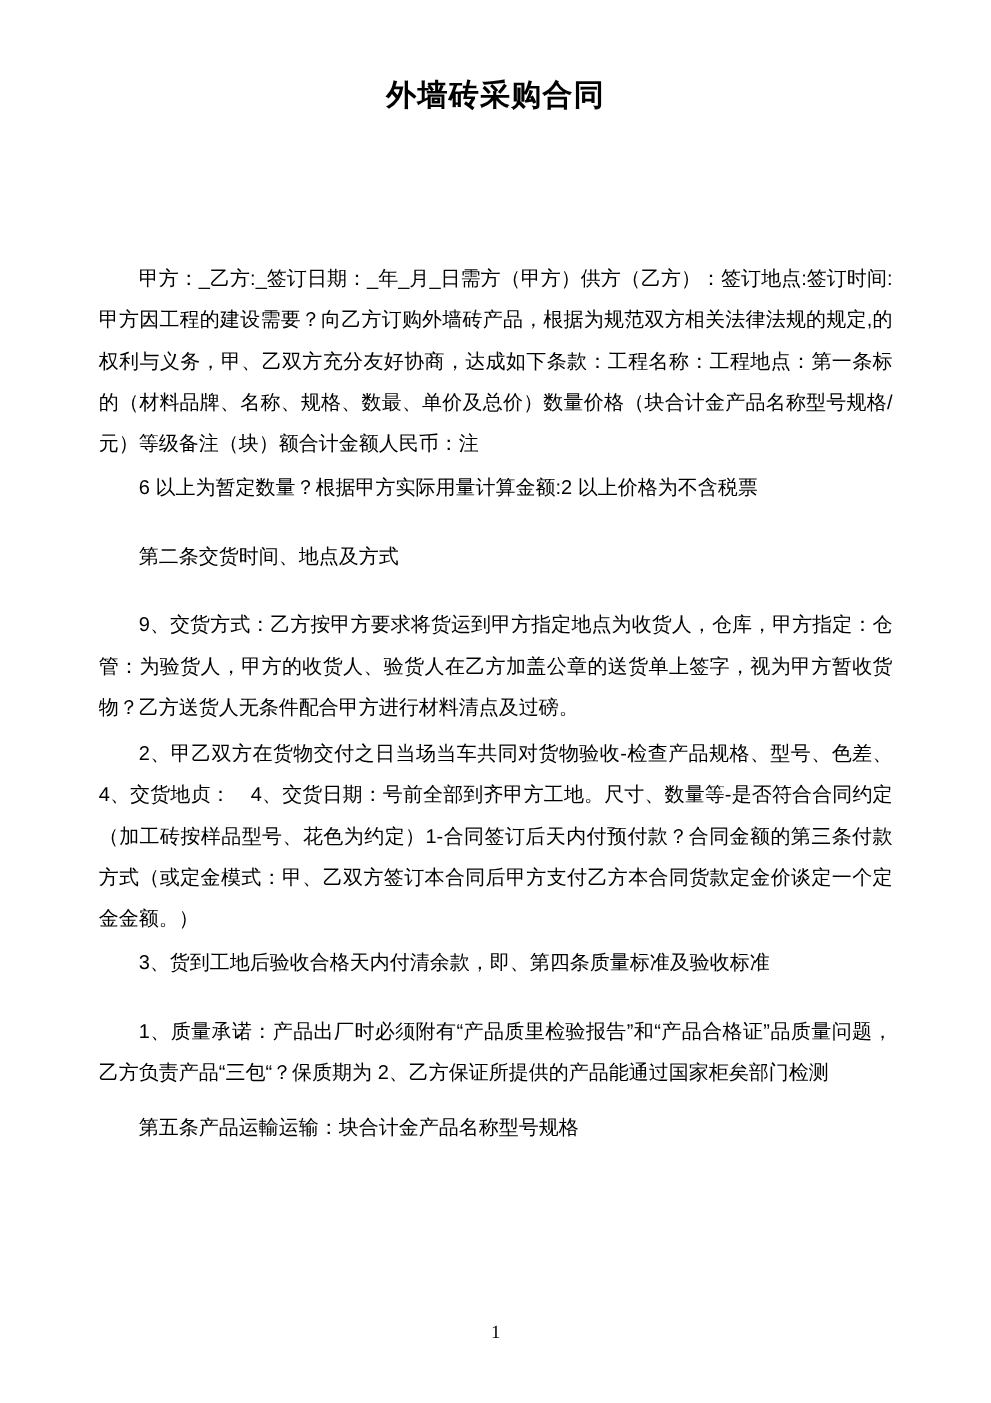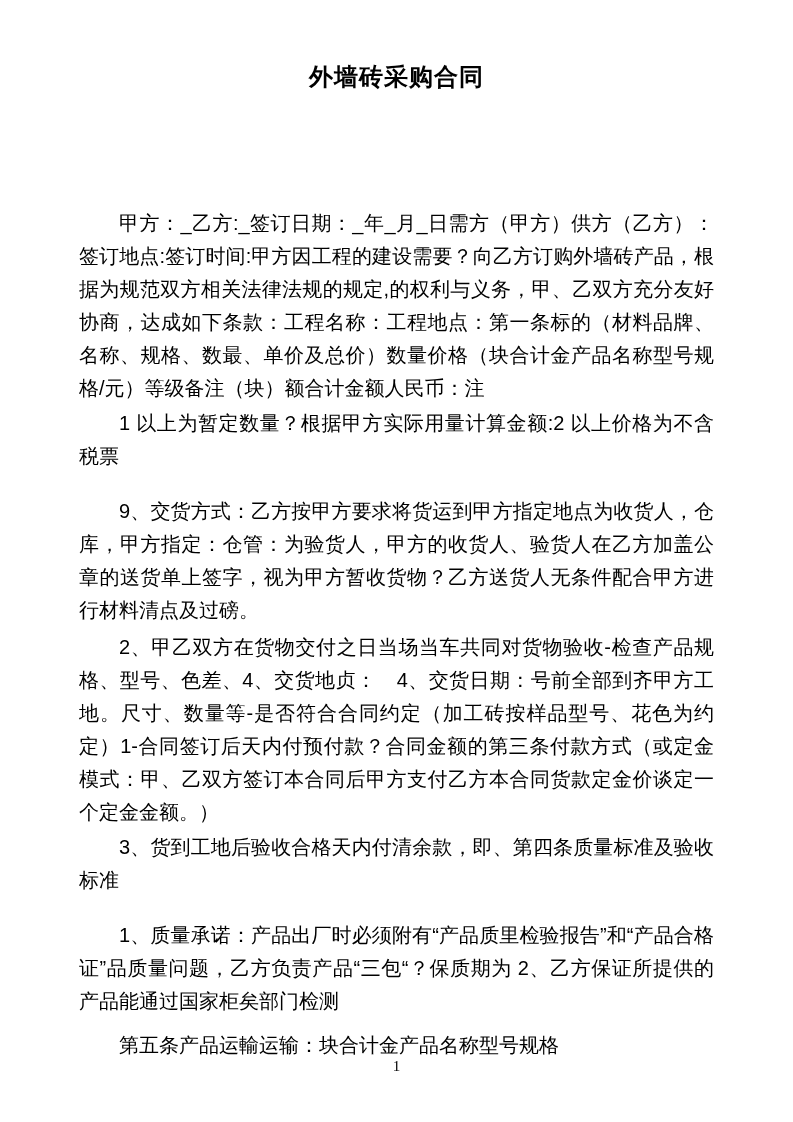--- a/index.html
+++ b/index.html
@@ -24,21 +24,21 @@
     margin: 0;
     padding-top: 63px;
     text-align: center;
     font-size: 24px;
     line-height: 28px;
     font-weight: bold;
     letter-spacing: 1px;
   }
   .para {
     margin: 0;
-    font-size: 20px;
+    font-size: 16px;
     line-height: 33px;
     text-align: justify;
     text-indent: 2em;
     word-break: break-all;
   }
   .mt-p1 { margin-top: 116px; }
   .mt-p2 { margin-top: 2px; }
   .mt-p3 { margin-top: 22px; }
   .mt-p4 { margin-top: 22px; }
   .mt-p5 { margin-top: 4px; }
@@ -58,22 +58,23 @@
 </style>
 </head>
 <body>
 
 <div class="page">
   <div class="content">
     <h1 class="doc-title">外墙砖采购合同</h1>
 
     <p class="para mt-p1">甲方：_乙方:_签订日期：_年_月_日需方（甲方）供方（乙方）：签订地点:签订时间:甲方因工程的建设需要？向乙方订购外墙砖产品，根据为规范双方相关法律法规的规定,的权利与义务，甲、乙双方充分友好协商，达成如下条款：工程名称：工程地点：第一条标的（材料品牌、名称、规格、数最、单价及总价）数量价格（块合计金产品名称型号规格/元）等级备注（块）额合计金额人民币：注</p>
 
-    <p class="para mt-p2">1 以上为暂定数量？根据甲方实际用量计算金额:2 以上价格为不含税票</p>
+    <p class="para mt-p2">6 以上为暂定数量？根据甲方实际用量计算金额:2 以上价格为不含税票</p>
 
+    <p class="para mt-p3">第二条交货时间、地点及方式</p>
 
     <p class="para mt-p4">9、交货方式：乙方按甲方要求将货运到甲方指定地点为收货人，仓库，甲方指定：仓管：为验货人，甲方的收货人、验货人在乙方加盖公章的送货单上签字，视为甲方暂收货物？乙方送货人无条件配合甲方进行材料清点及过磅。</p>
 
     <p class="para mt-p5">2、甲乙双方在货物交付之日当场当车共同对货物验收-检查产品规格、型号、色差、4、交货地贞：　4、交货日期：号前全部到齐甲方工地。尺寸、数量等-是否符合合同约定（加工砖按样品型号、花色为约定）1-合同签订后天内付预付款？合同金额的第三条付款方式（或定金模式：甲、乙双方签订本合同后甲方支付乙方本合同货款定金价谈定一个定金金额。）</p>
 
     <p class="para mt-p6">3、货到工地后验收合格天内付清余款，即、第四条质量标准及验收标准</p>
 
     <p class="para mt-p7">1、质量承诺：产品出厂时必须附有“产品质里检验报告”和“产品合格证”品质量问题，乙方负责产品“三包“？保质期为 2、乙方保证所提供的产品能通过国家柜矣部门检测</p>
 
     <p class="para mt-p8">第五条产品运輸运输：块合计金产品名称型号规格</p>

